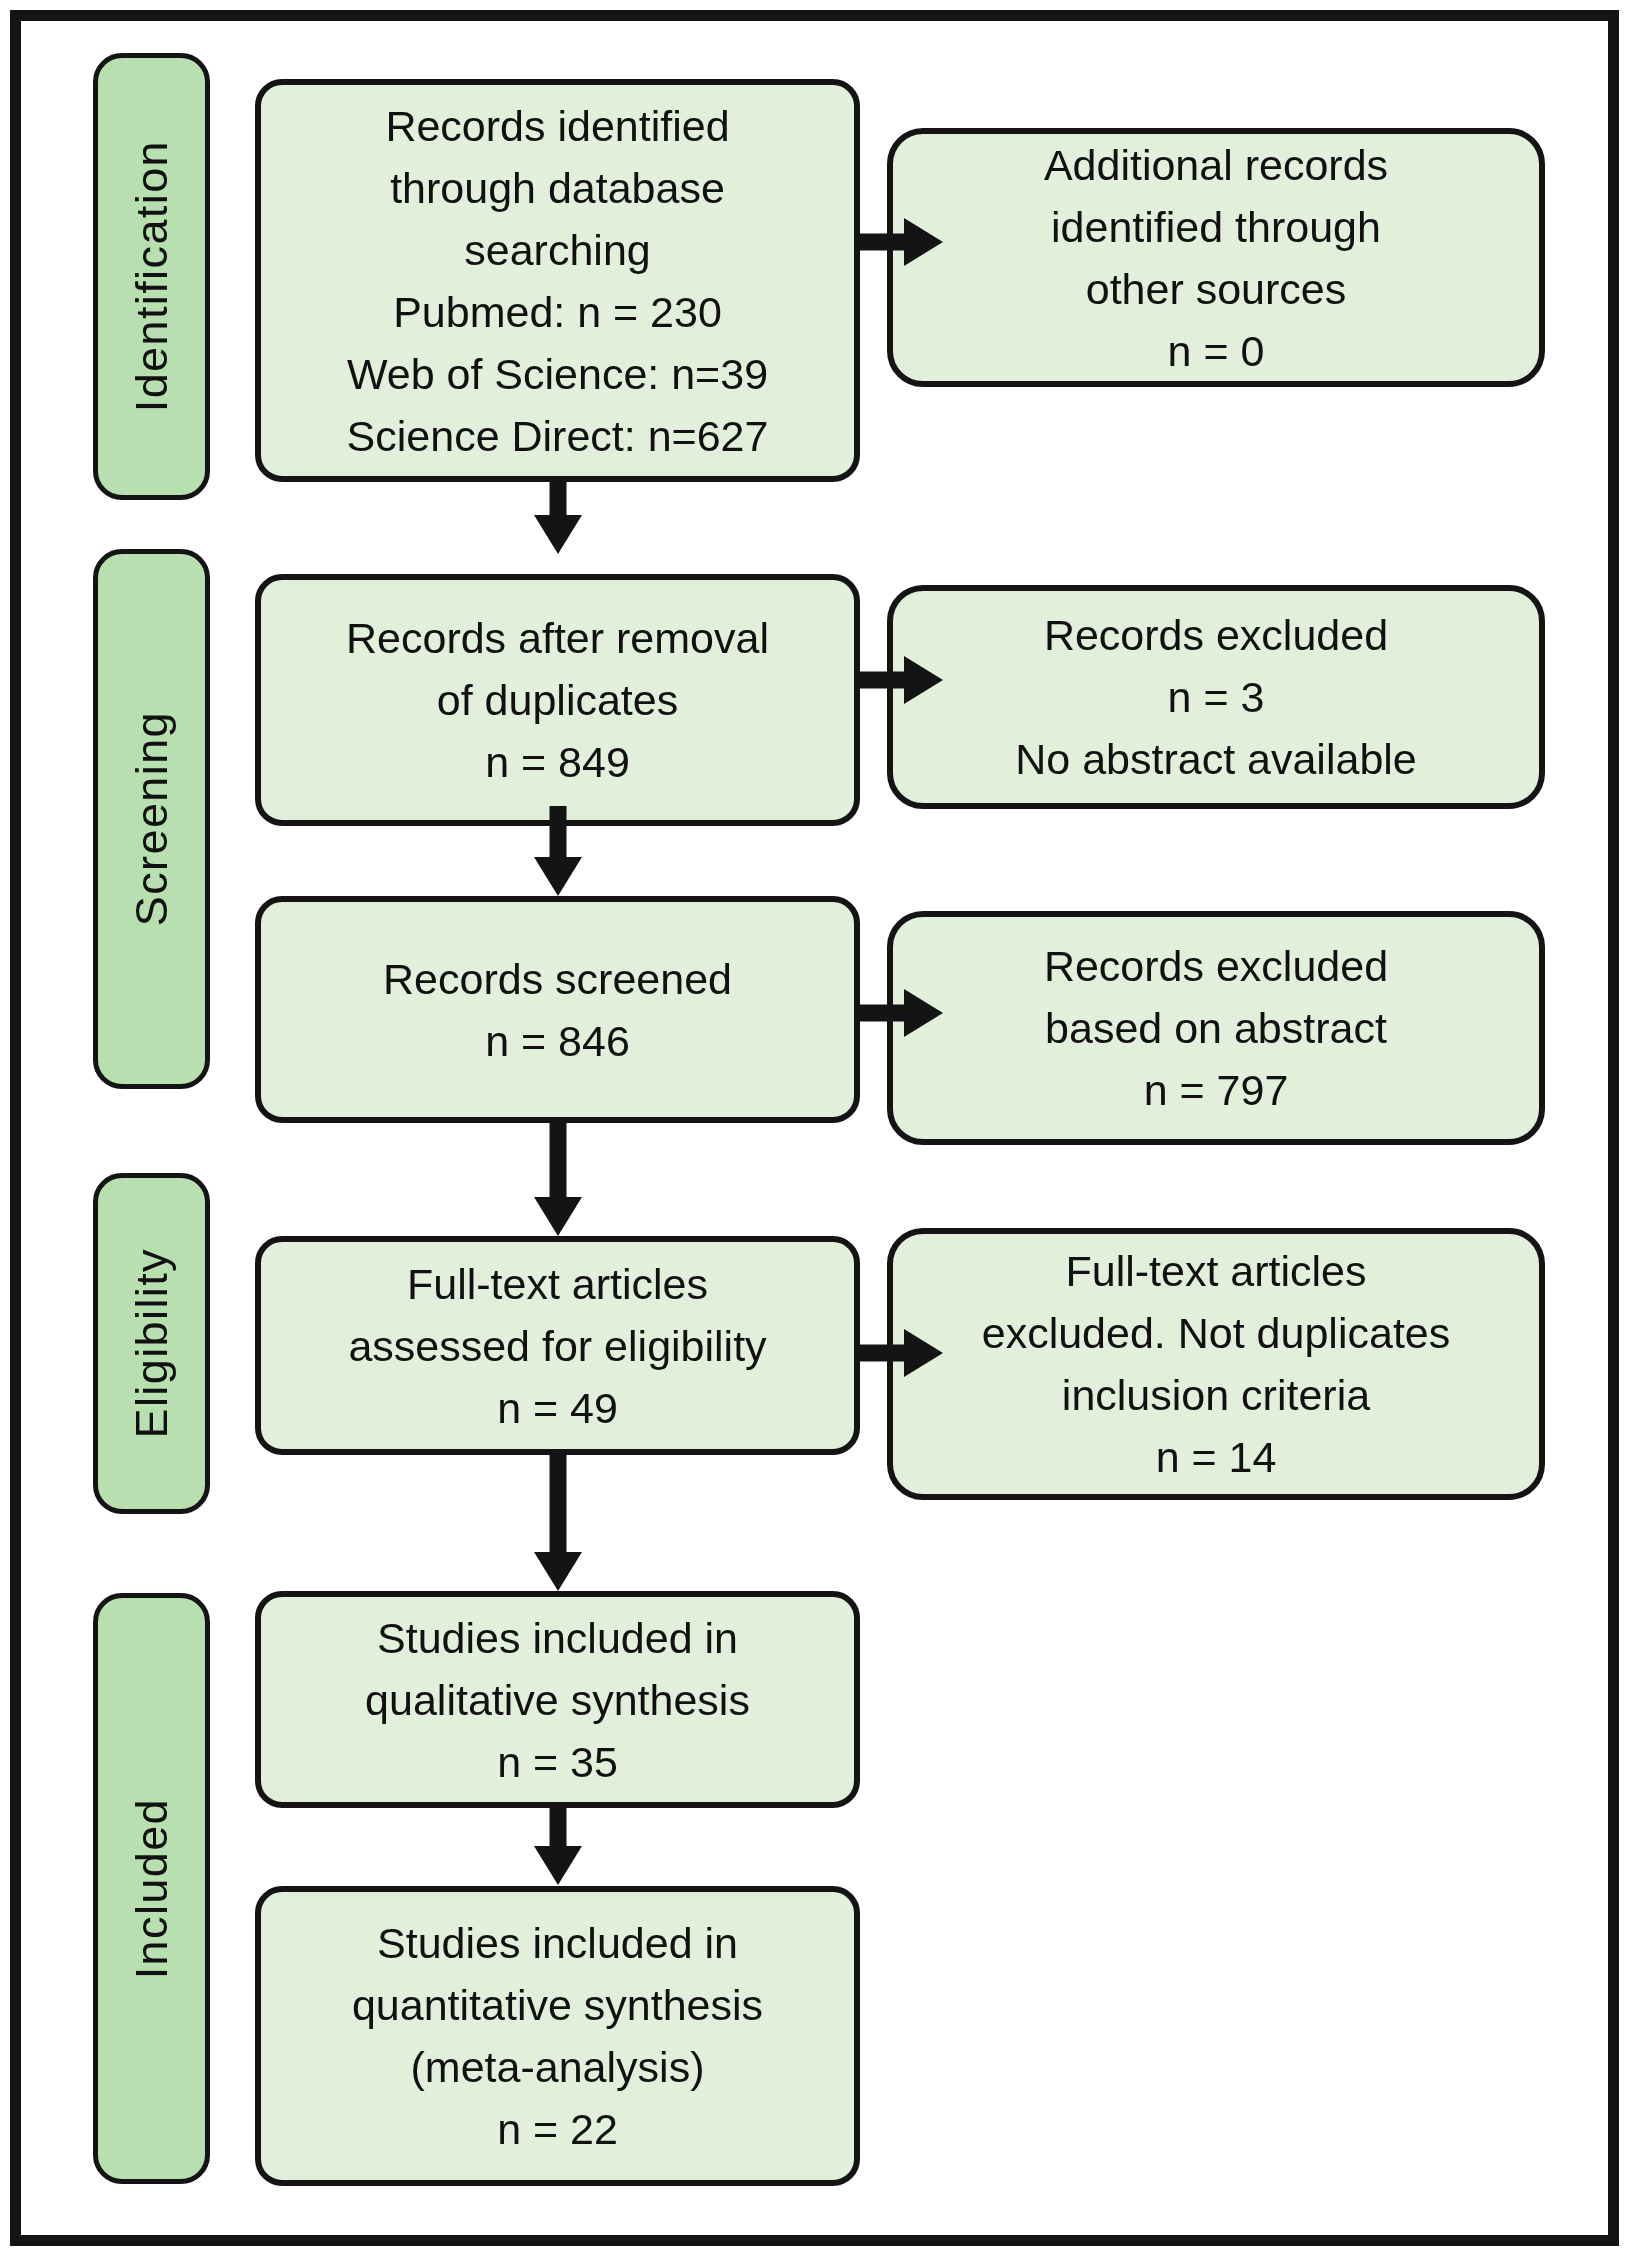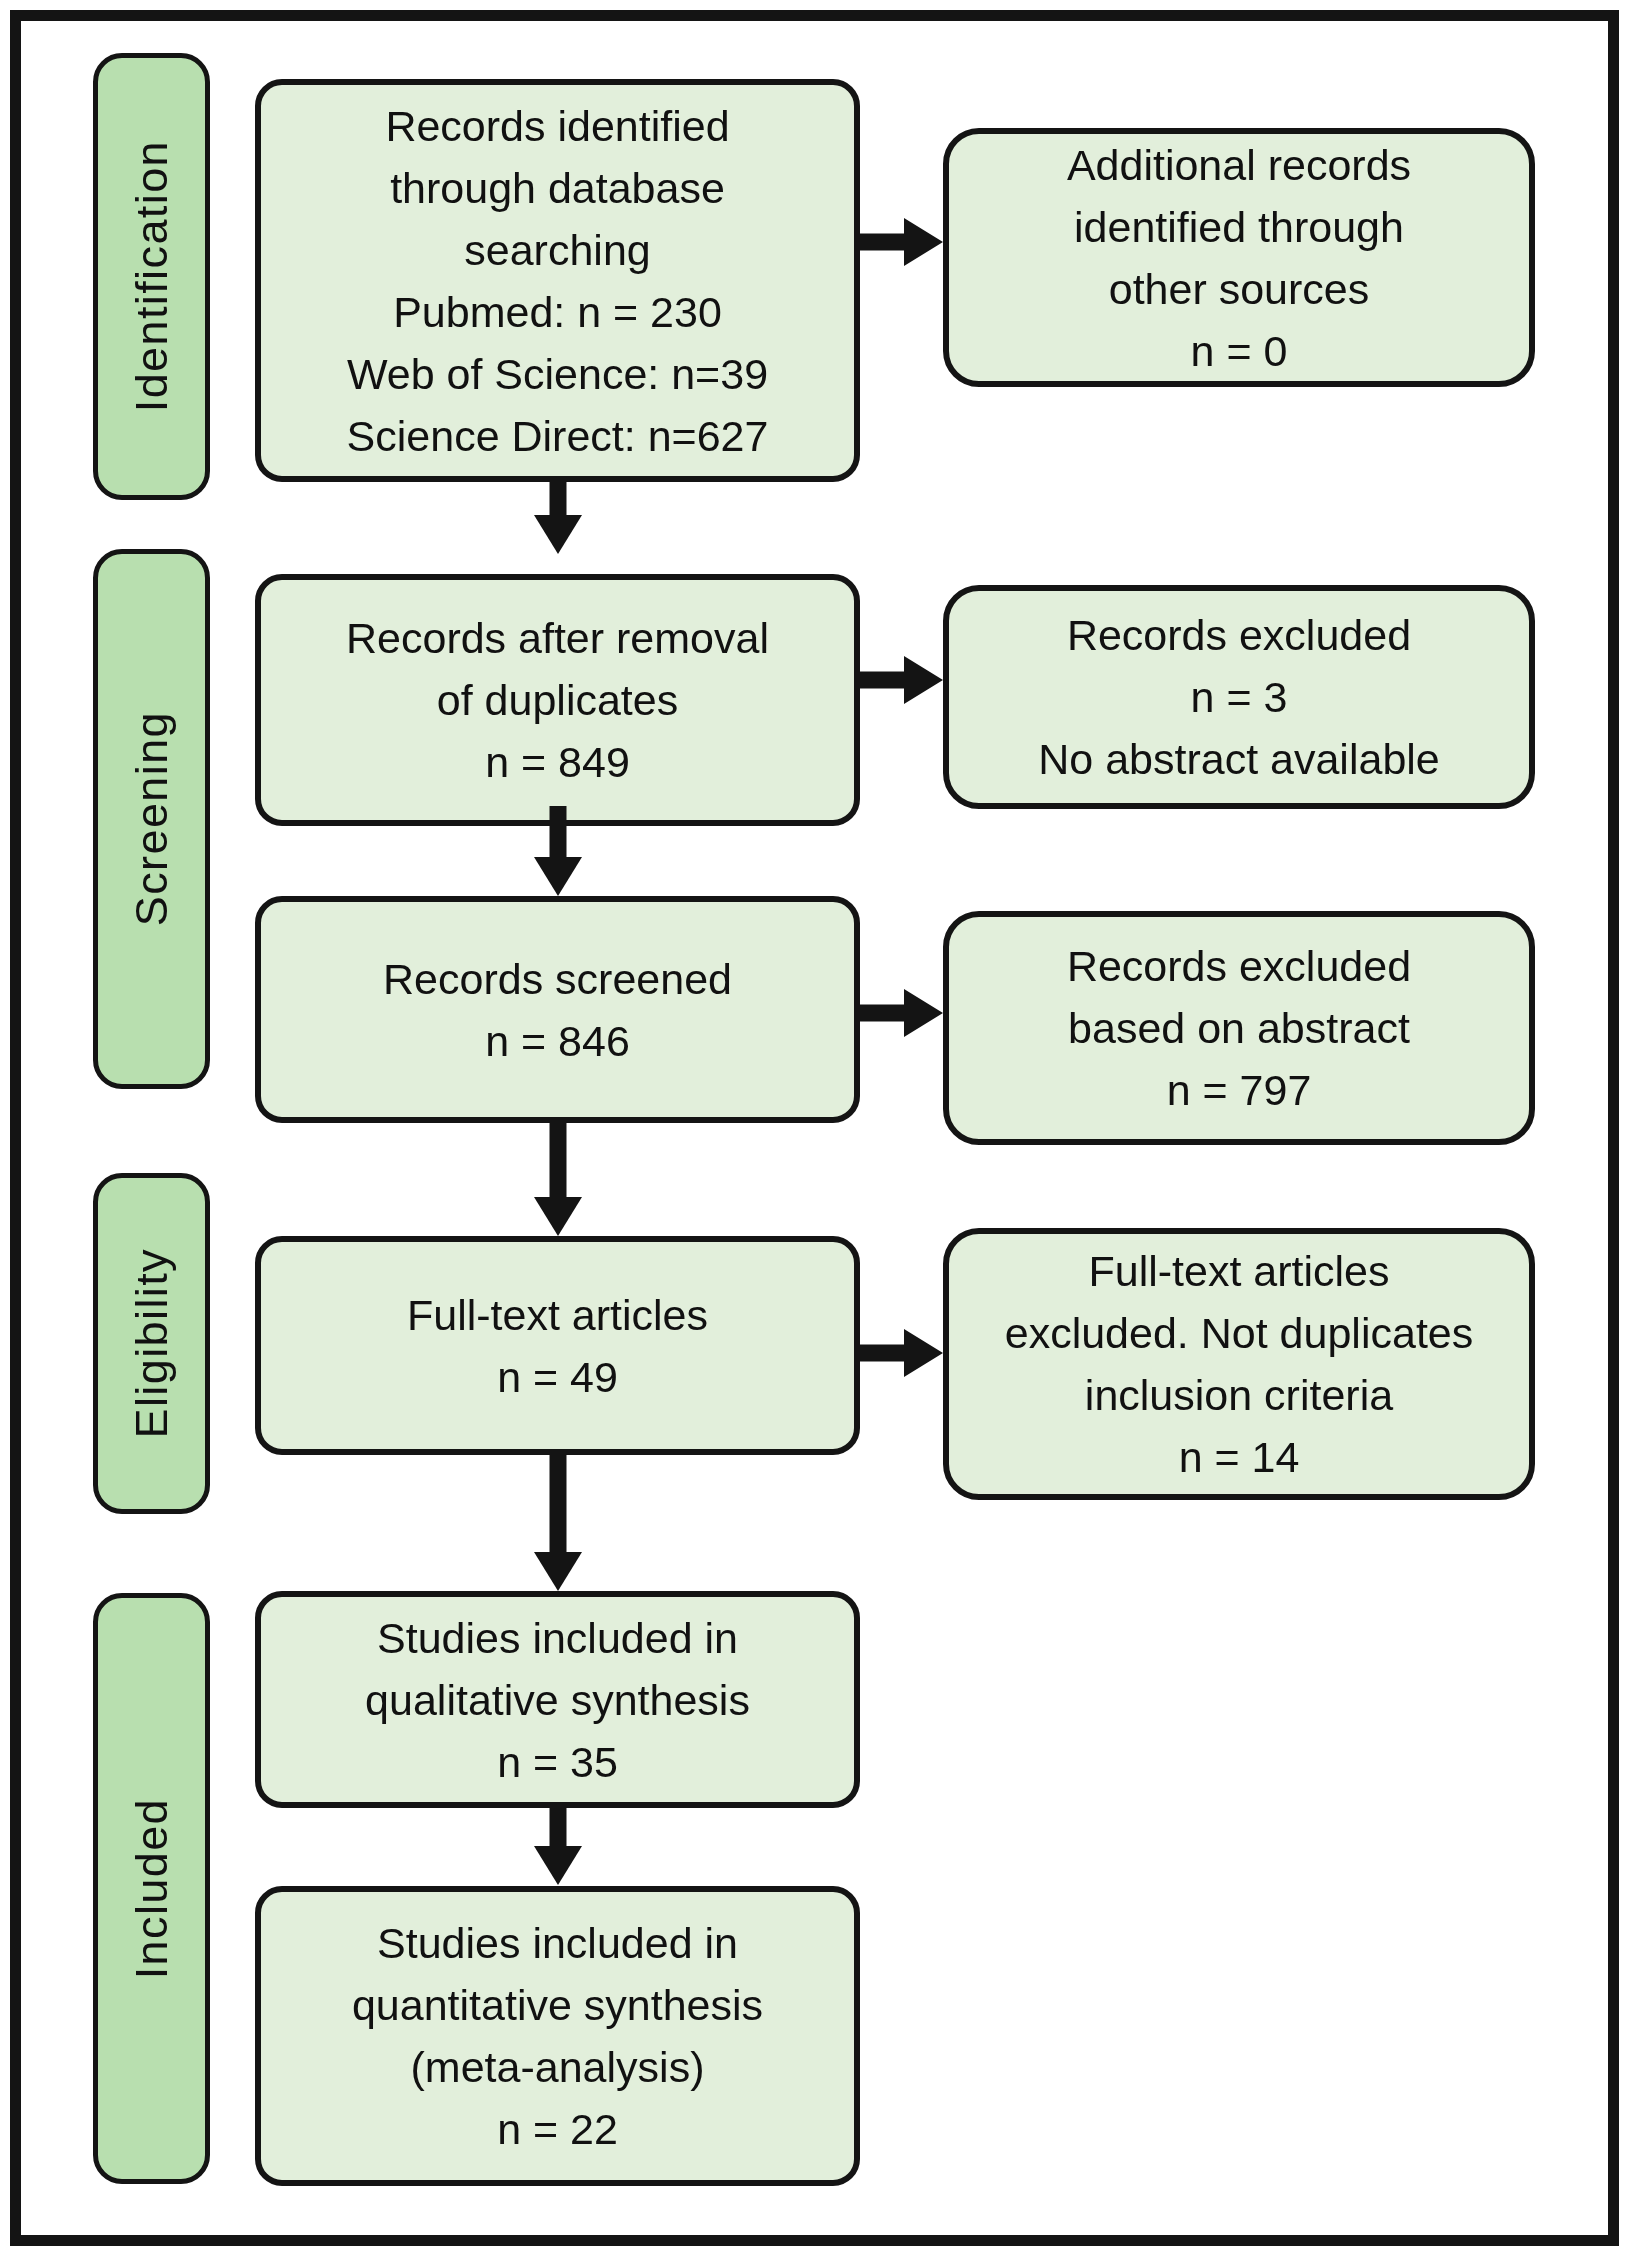--- a/index.html
+++ b/index.html
@@ -56,21 +56,21 @@
     justify-content: center;
     text-align: center;
     padding: 5.6px 14px;
   }
   .box .line {
     font-size: 43px;
     line-height: 62px;
     white-space: nowrap;
   }
   .main-box { left: 255px; width: 605px; border-radius: 27px; }
-  .side-box { left: 943px; width: 592px; }
+  .side-box { left: 887px; width: 658px; }
   .arrow-down { position: absolute; width: 63px; }
   .arrow-down .shaft {
     position: absolute;
     left: 50%; transform: translateX(-50%);
     top: 0; bottom: 35px;
     width: 17px;
     background: var(--border);
   }
   .arrow-down .head {
     position: absolute;
@@ -131,20 +131,21 @@
     <div class="line">n = 849</div>
   </div>
 
   <div class="box main-box" style="top:896px; height:227px;align-items:center;">
     <div class="line">Records screened</div>
     <div class="line">n = 846</div>
   </div>
 
   <div class="box main-box" style="top:1236px; height:219px;">
     <div class="line">Full-text articles</div>
+    <div class="line">assessed for eligibility</div>
     <div class="line">n = 49</div>
   </div>
 
   <div class="box main-box" style="top:1591px; height:217px;">
     <div class="line">Studies included in</div>
     <div class="line">qualitative synthesis</div>
     <div class="line">n = 35</div>
   </div>
 
   <div class="box main-box" style="top:1886px; height:300px;">

